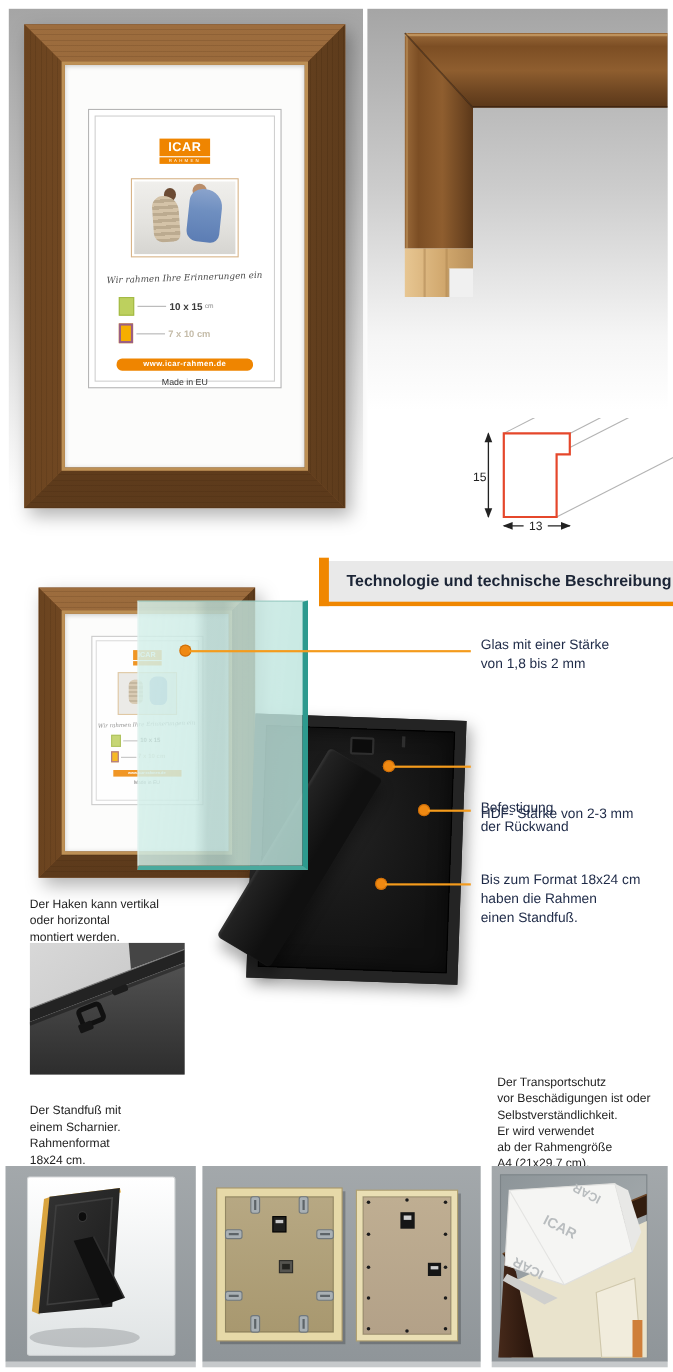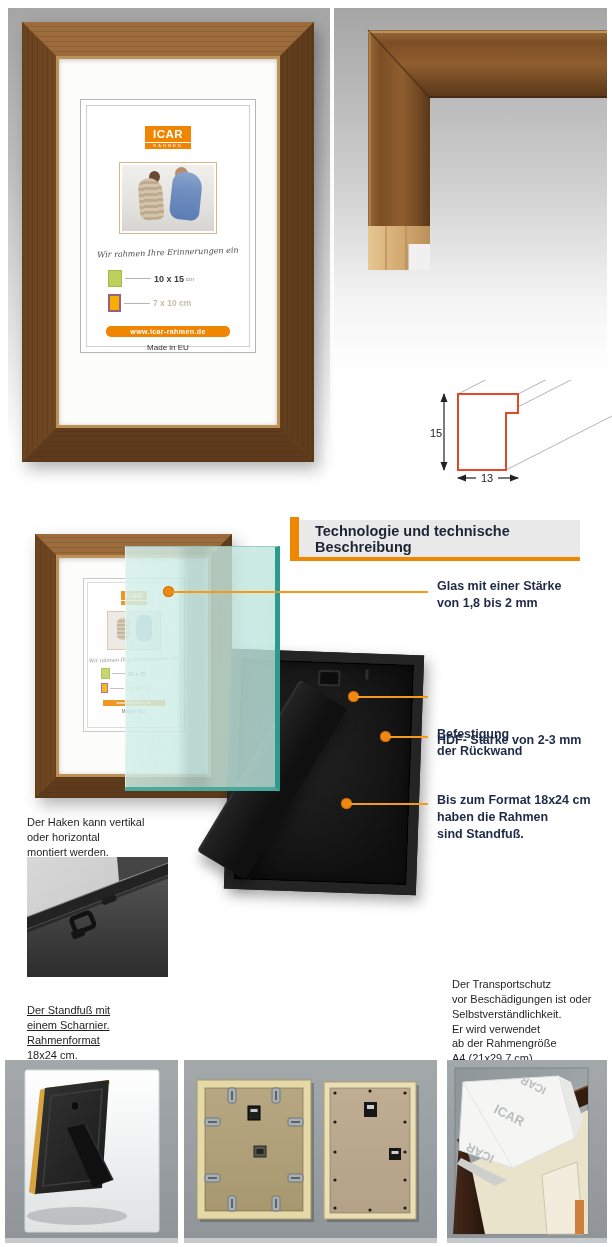--- a/index.html
+++ b/index.html
@@ -82,22 +82,22 @@
   .m-swg{width:7px;height:9px;background:#bdd05e;border:1px solid #a3ba45;}
   .m-swo{width:5px;height:8px;background:#f6ae00;border:1px solid #9b5f83;}
   .m-line{width:14px;height:1px;background:#bbb;margin:0 2px;}
   .m-sz{font-size:5.5px;font-weight:bold;color:#444;}
   .m-szf{font-size:5.5px;font-weight:bold;color:#c7bfae;}
   .m-web{margin-top:7px;width:62px;height:6px;background:#ef8500;color:#fff;font-size:3.5px;
     line-height:6px;text-align:center;font-weight:bold;}
   .m-made{margin-top:3px;font-size:4.5px;color:#555;}
 
   
-  #tech-header{position:absolute;left:290px;top:510px;width:290px;height:37px;background:#e9e9e9;
-    border-bottom:4px solid #f08700;display:flex;align-items:center;margin-top:10px;}
+  #tech-header{position:absolute;left:290px;top:510px;width:322px;height:37px;background:#e9e9e9;
+    border-bottom:4px solid #f08700;display:flex;align-items:center;}
   .hdr-bar{position:absolute;left:0;top:-3px;bottom:-4px;width:9px;background:#f08700;}
   .hdr-title{margin-left:25px;font-size:14.5px;font-weight:bold;color:#1c2536;}
 
   #glass{position:absolute;left:125px;top:546px;width:149px;height:240px;z-index:5;
     background:linear-gradient(96deg,rgba(213,240,234,.85) 0%,rgba(199,233,227,.80) 55%,rgba(186,227,219,.83) 100%);
     border-right:5px solid #2d9a8e;border-bottom:4px solid #49a99d;border-top:1px solid rgba(120,180,170,.55);
     border-left:1px solid rgba(255,255,255,.6);}
   #glass::before{content:"";position:absolute;inset:0;
     background:linear-gradient(90deg,transparent 34%,rgba(110,140,135,.22) 42%,rgba(110,140,135,.22) 52%,transparent 60%);}
 
@@ -109,21 +109,21 @@
   .bp-hang1{position:absolute;top:8px;left:45%;width:18px;height:12px;border:2px solid #2e2e2e;
     background:#0c0c0c;border-radius:2px;}
   .bp-hang2{position:absolute;top:6px;right:26%;width:3px;height:10px;background:#2e2e2e;}
   #stand{position:absolute;left:296px;top:694px;width:56px;height:200px;transform:rotate(31deg);
     transform-origin:50% 0;z-index:4;background:linear-gradient(90deg,#242424,#101010 70%);
     border-radius:4px;box-shadow:inset 2px 0 2px rgba(255,255,255,.07),6px 8px 12px rgba(0,0,0,.30);}
 
   .dot{position:absolute;width:11px;height:11px;border-radius:50%;background:#ef8912;z-index:6;
     box-shadow:inset 0 0 0 1px rgba(180,90,0,.55);}
   .aline{position:absolute;height:2px;background:#f49b1c;z-index:6;}
-  .ann{position:absolute;left:437px;width:175px;font-size:12.5px;font-weight:bold;color:#1e2a47;
+  .ann{position:absolute;left:437px;width:175px;font-size:12.5px;font-weight:normal;color:#1e2a47;
     line-height:1.36;white-space:pre-line;z-index:6;}
 
   .body-note{position:absolute;font-size:11px;color:#1f1f1f;line-height:1.35;white-space:pre-line;}
 
   
   .bpanel{position:absolute;top:1060px;height:178px;border-bottom:5px solid #c6c9cb;
     background:linear-gradient(180deg,#a3a8ab,#8f9599);}
   #photo-a{left:5px;width:173px;}
   #photo-b{left:184px;width:253px;}
   #photo-c{left:447px;width:160px;}
@@ -296,21 +296,21 @@
 
   <div class="dot" style="left:380px;top:731px;"></div>
   <div class="aline" style="left:389px;top:736px;width:39px;"></div>
   <div class="ann" style="top:726px;">Befestigung
 der Rückwand</div>
 
   <div class="dot" style="left:341px;top:798px;"></div>
   <div class="aline" style="left:350px;top:803px;width:78px;"></div>
   <div class="ann" style="top:792px;">Bis zum Format 18x24 cm
 haben die Rahmen
-sind Standfuß.</div>
+einen Standfuß.</div>
 
   <div class="body-note" style="left:27px;top:815px;">Der Haken kann vertikal
 oder horizontal
 montiert werden.</div>
 
   <svg style="position:absolute;left:27px;top:857px;" width="141" height="120" viewBox="0 0 141 120">
     <defs>
       <linearGradient id="ghbg" x1="0" y1="0" x2="1" y2="1">
         <stop offset="0" stop-color="#d8d8d8"></stop>
           <stop offset="1" stop-color="#bfbfbf"></stop>
@@ -328,21 +328,21 @@
     <line x1="0" y1="74" x2="141" y2="20" stroke="rgba(0,0,0,.35)" stroke-width="3"></line>
     <g transform="translate(56,66) rotate(-22)">
       <rect x="-10" y="-8" width="20" height="15" rx="3" fill="none" stroke="#111" stroke-width="4.5"></rect>
       <rect x="-15" y="4" width="13" height="8" rx="1.5" fill="#151515"></rect>
     </g>
     <g transform="translate(74,43) rotate(-22)">
       <rect x="0" y="0" width="15" height="6" rx="2.5" fill="#1c1c1c"></rect>
     </g>
   </svg>
 
-  <div class="body-note" style="left:27px;top:1003px;text-decoration:underline;">Der Standfuß mit
+  <div class="body-note" style="left:27px;top:1003px;">Der Standfuß mit
 einem Scharnier.
 Rahmenformat
 18x24 cm.</div>
   <div class="body-note" style="left:452px;top:977px;">Der Transportschutz
 vor Beschädigungen ist oder
 Selbstverständlichkeit.
 Er wird verwendet
 ab der Rahmengröße
 A4 (21x29,7 cm).</div>
 

